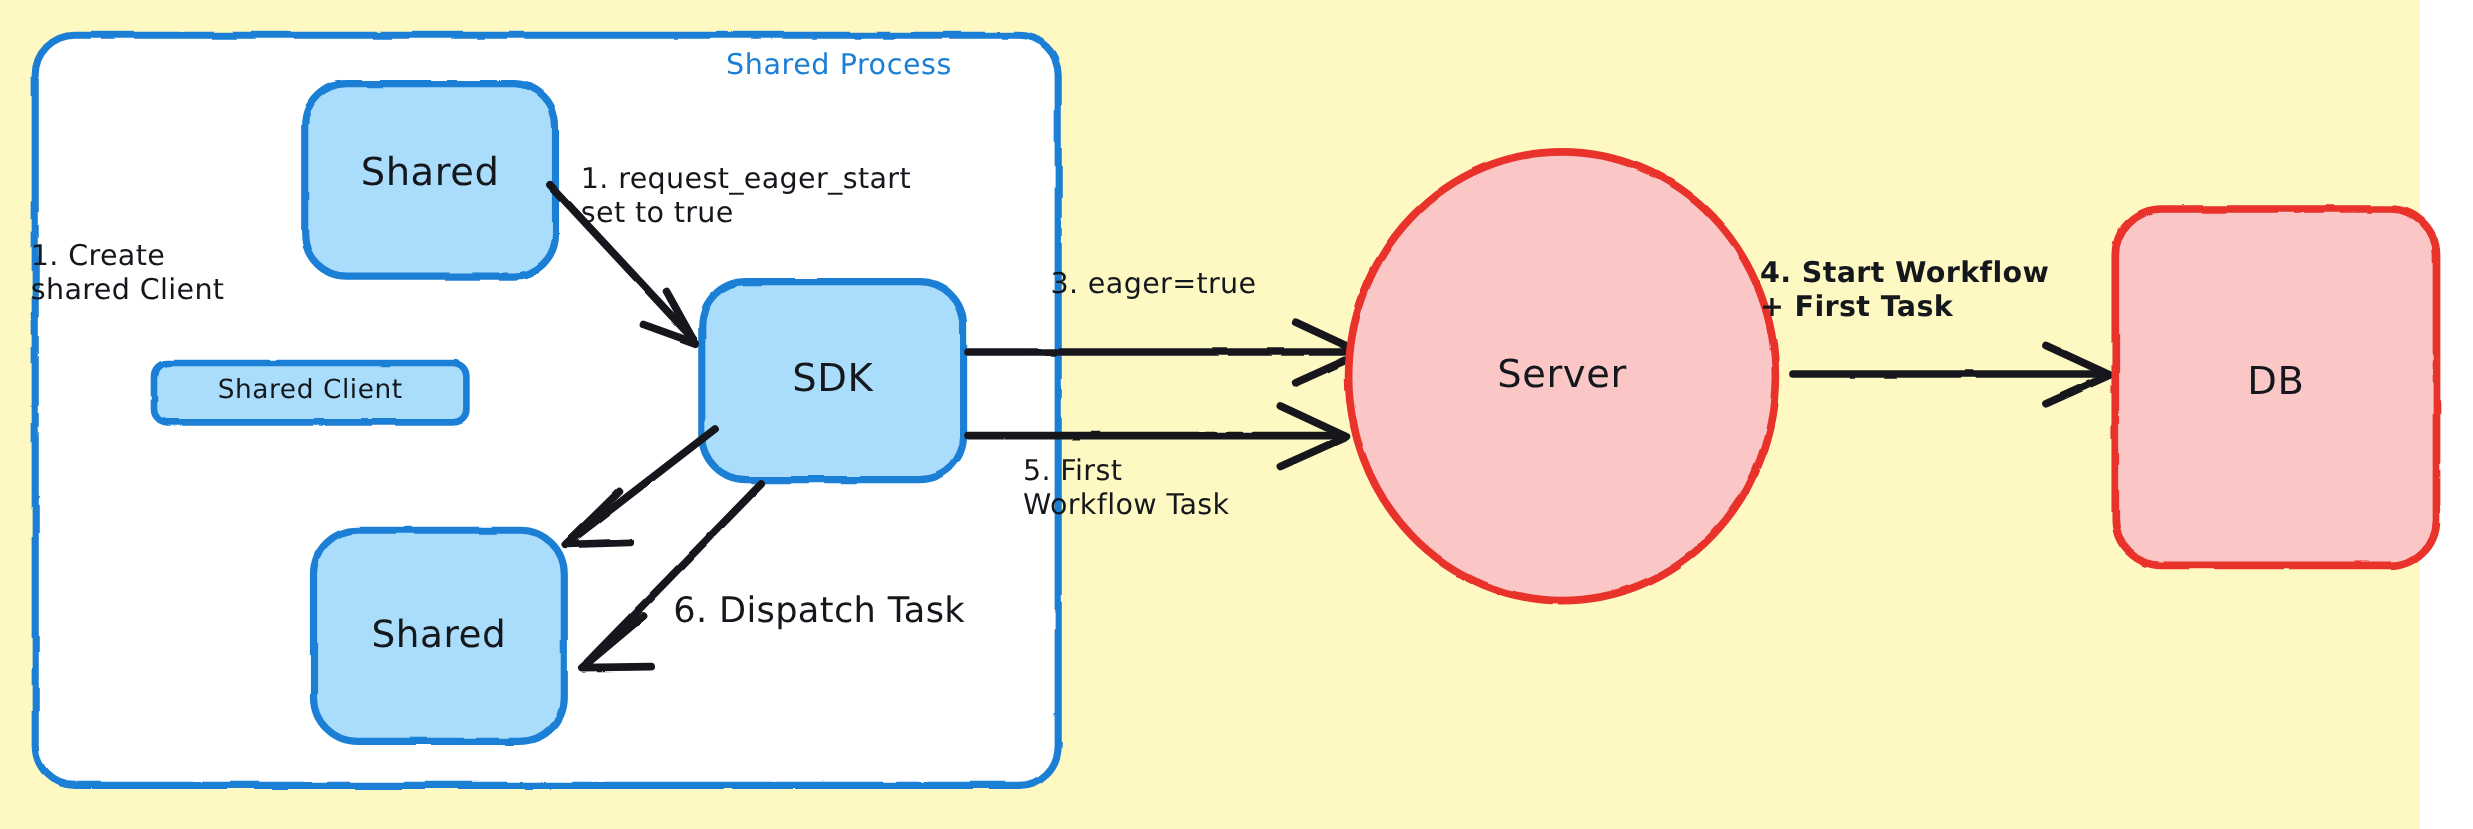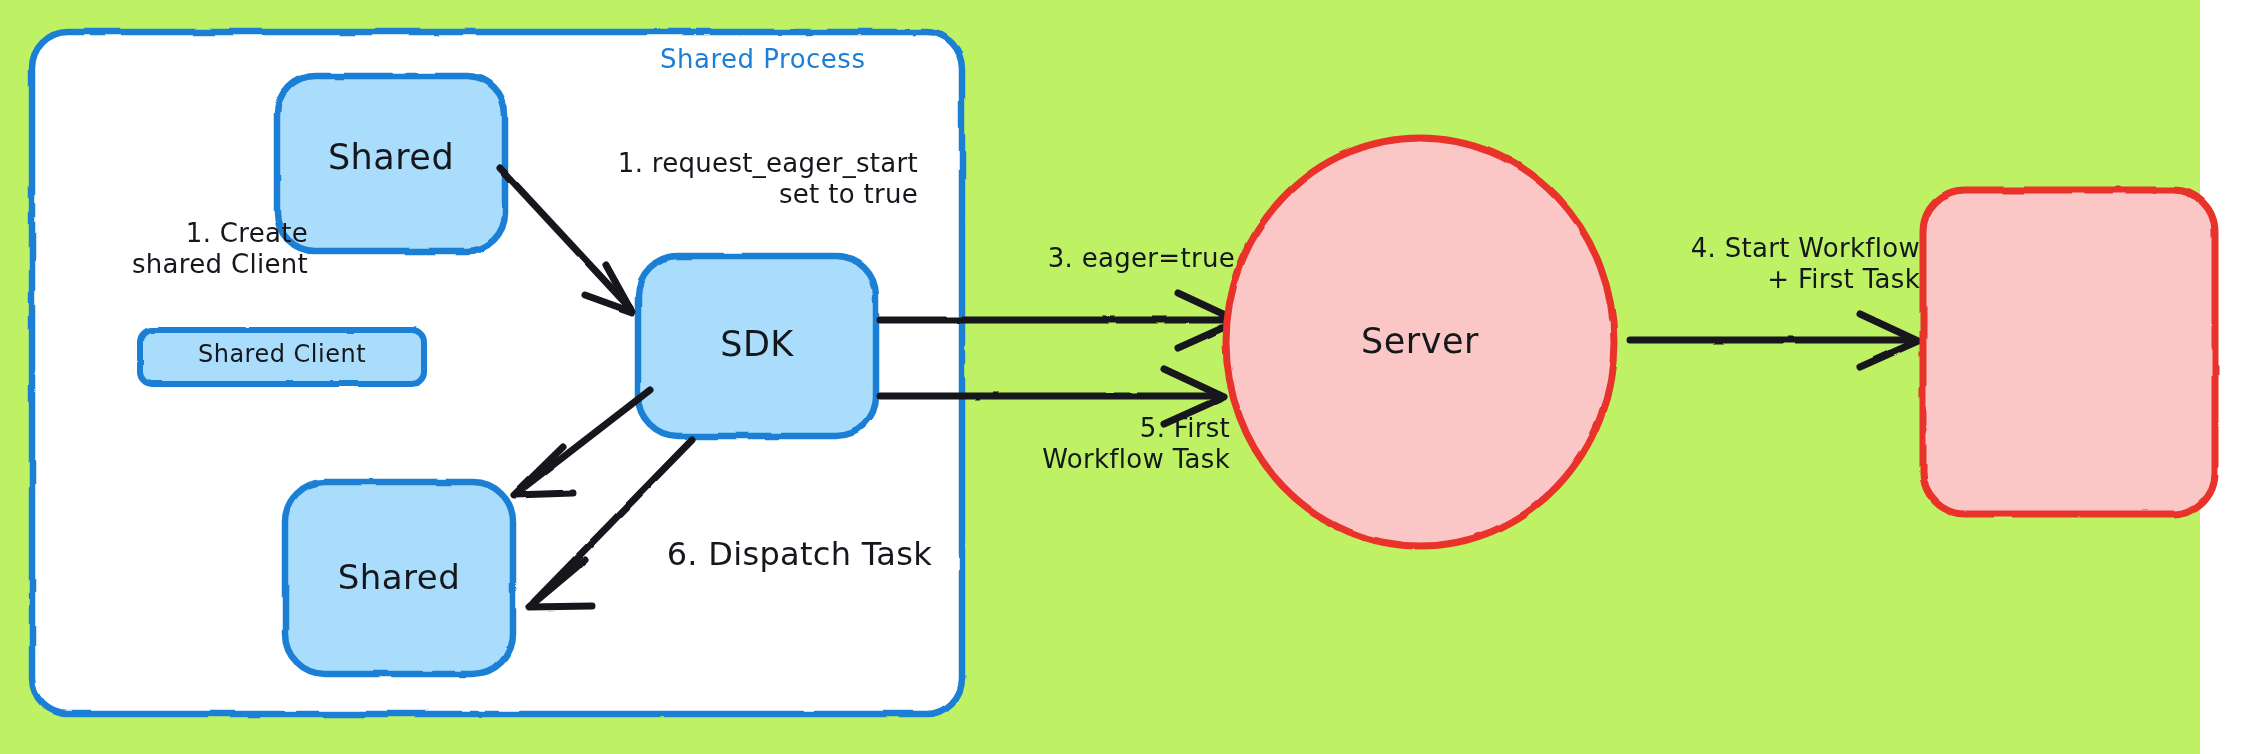--- a/index.html
+++ b/index.html
@@ -1,35 +1,35 @@
 <!DOCTYPE html>
 <html><head>
 <meta charset="utf-8">
 <style>
   html,body{margin:0;padding:0;background:#ffffff;}
   body{width:2248px;height:754px;overflow:hidden;
        font-family:"DejaVu Sans",sans-serif;}
-  #stage{position:relative;width:2200px;height:754px;background:#bef264;}
+  #stage{position:relative;width:2200px;height:754px;background:#fef9c3;}
   svg#canvas{position:absolute;left:0;top:0;width:2248px;height:754px;}
 
   .node-label{
     position:absolute;
     font-family:"DejaVu Sans",sans-serif;
     color:#14181c;
     text-align:center;
     white-space:pre-line;
     line-height:1.12;
     pointer-events:none;
     letter-spacing:.5px;
   }
   .edge-label{
     position:absolute;
     font-family:"DejaVu Sans",sans-serif;
     color:#14181c;
-    text-align:right;
+    text-align:left;
     white-space:pre-line;
     line-height:1.18;
     pointer-events:none;
     letter-spacing:.3px;
   }
   .container-title{
     position:absolute;
     font-family:"DejaVu Sans",sans-serif;
     color:#1b7fd6;
     white-space:pre-line;
@@ -122,31 +122,32 @@
   <div class="node-label" style="left:277px; top:138px; width:228px; font-size:35px;">Shared</div>
 
   <div class="node-label" style="left:140px; top:341px; width:284px; font-size:24px;">Shared Client</div>
 
   <div class="node-label" style="left:285px; top:558px; width:228px; font-size:34px;">Shared</div>
 
   <div class="node-label" style="left:638px; top:325px; width:238px; font-size:35px;">SDK</div>
 
   <div class="node-label" style="left:1280px; top:322px; width:280px; font-size:35px;">Server</div>
 
+  <div class="node-label" style="left:1923px; top:328px; width:292px; font-size:35px;">DB</div>
 
   <div class="edge-label" style="left:28px; top:218px; width:280px; font-size:26px;">1. Create
 shared Client</div>
 
   <div class="edge-label" style="left:528px; top:148px; width:390px; font-size:26px;">1. request_eager_start
 set to true</div>
 
 
   <div class="edge-label" style="left:955px; top:243px; width:280px; font-size:26px;">3. eager=true</div>
 
-  <div class="edge-label" style="left:1600px; top:233px; width:320px; font-size:26px;">4. Start Workflow
+  <div class="edge-label" style="left:1600px; top:233px; width:320px; font-size:26px;font-weight:bold;">4. Start Workflow
 + First Task</div>
 
   <div class="edge-label" style="left:930px; top:413px; width:300px; font-size:26px;">5. First
 Workflow Task</div>
 
   <div class="edge-label" style="left:612px; top:536px; width:320px; font-size:32px;">6. Dispatch Task</div>
 
 </div>
 
 </body></html>

